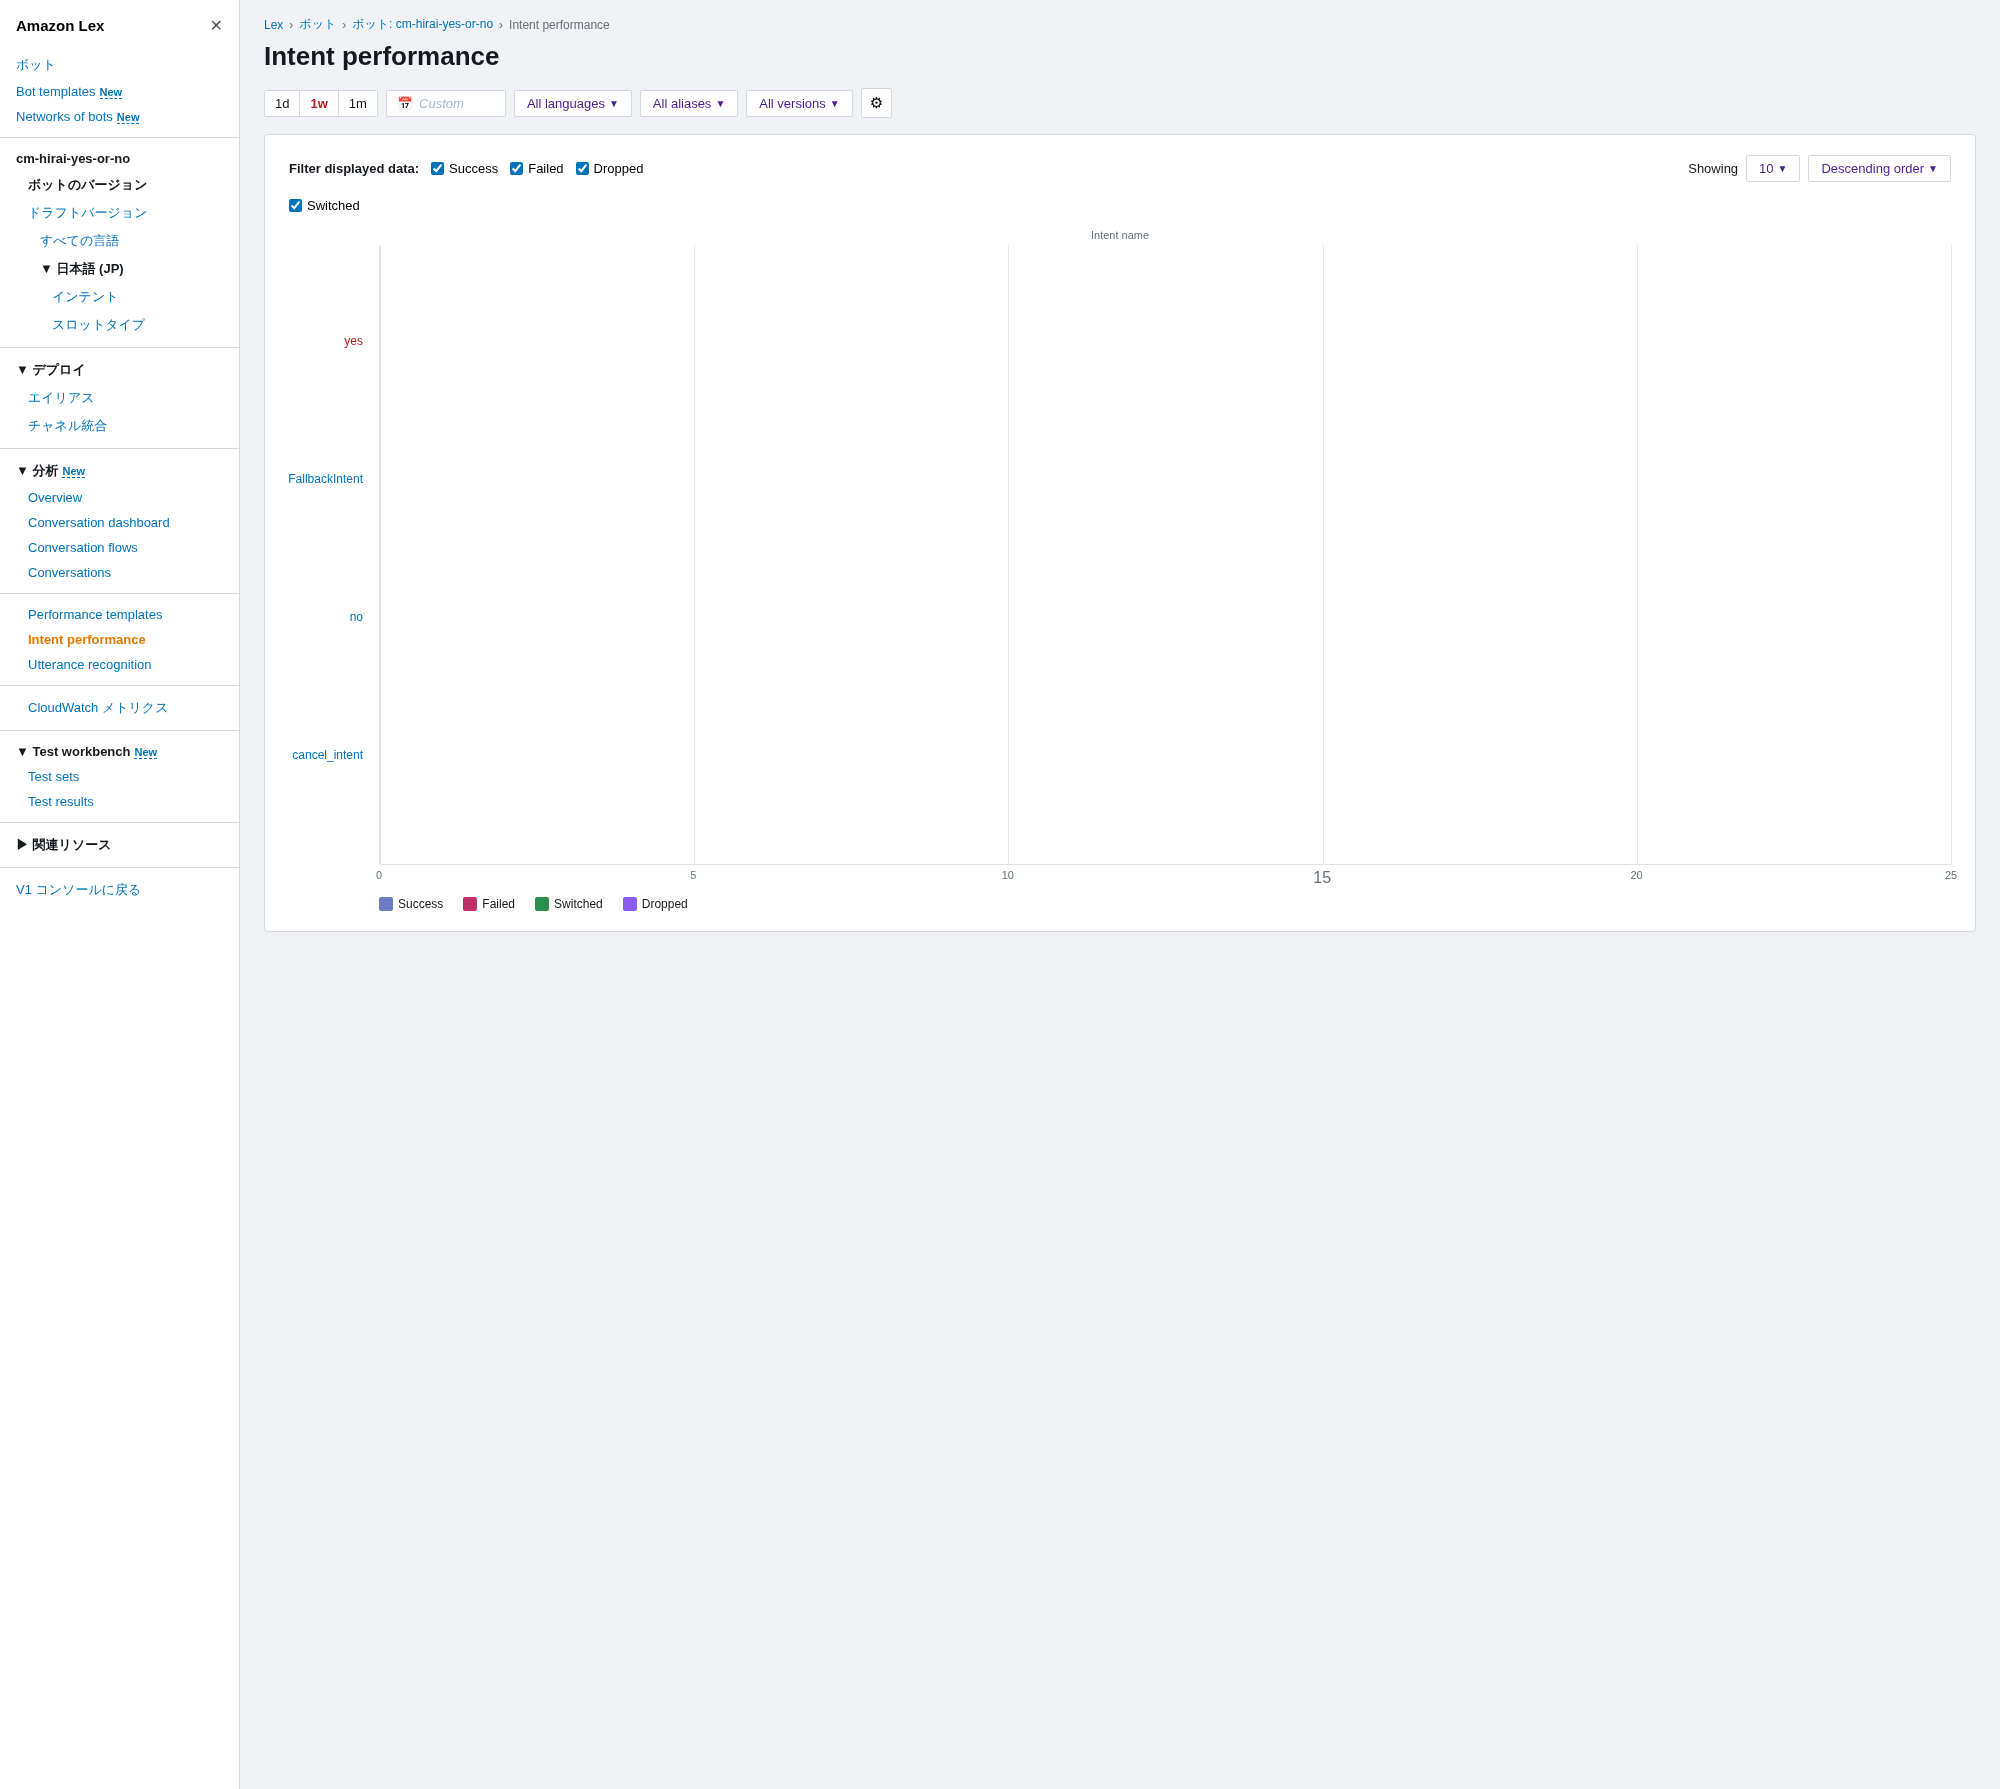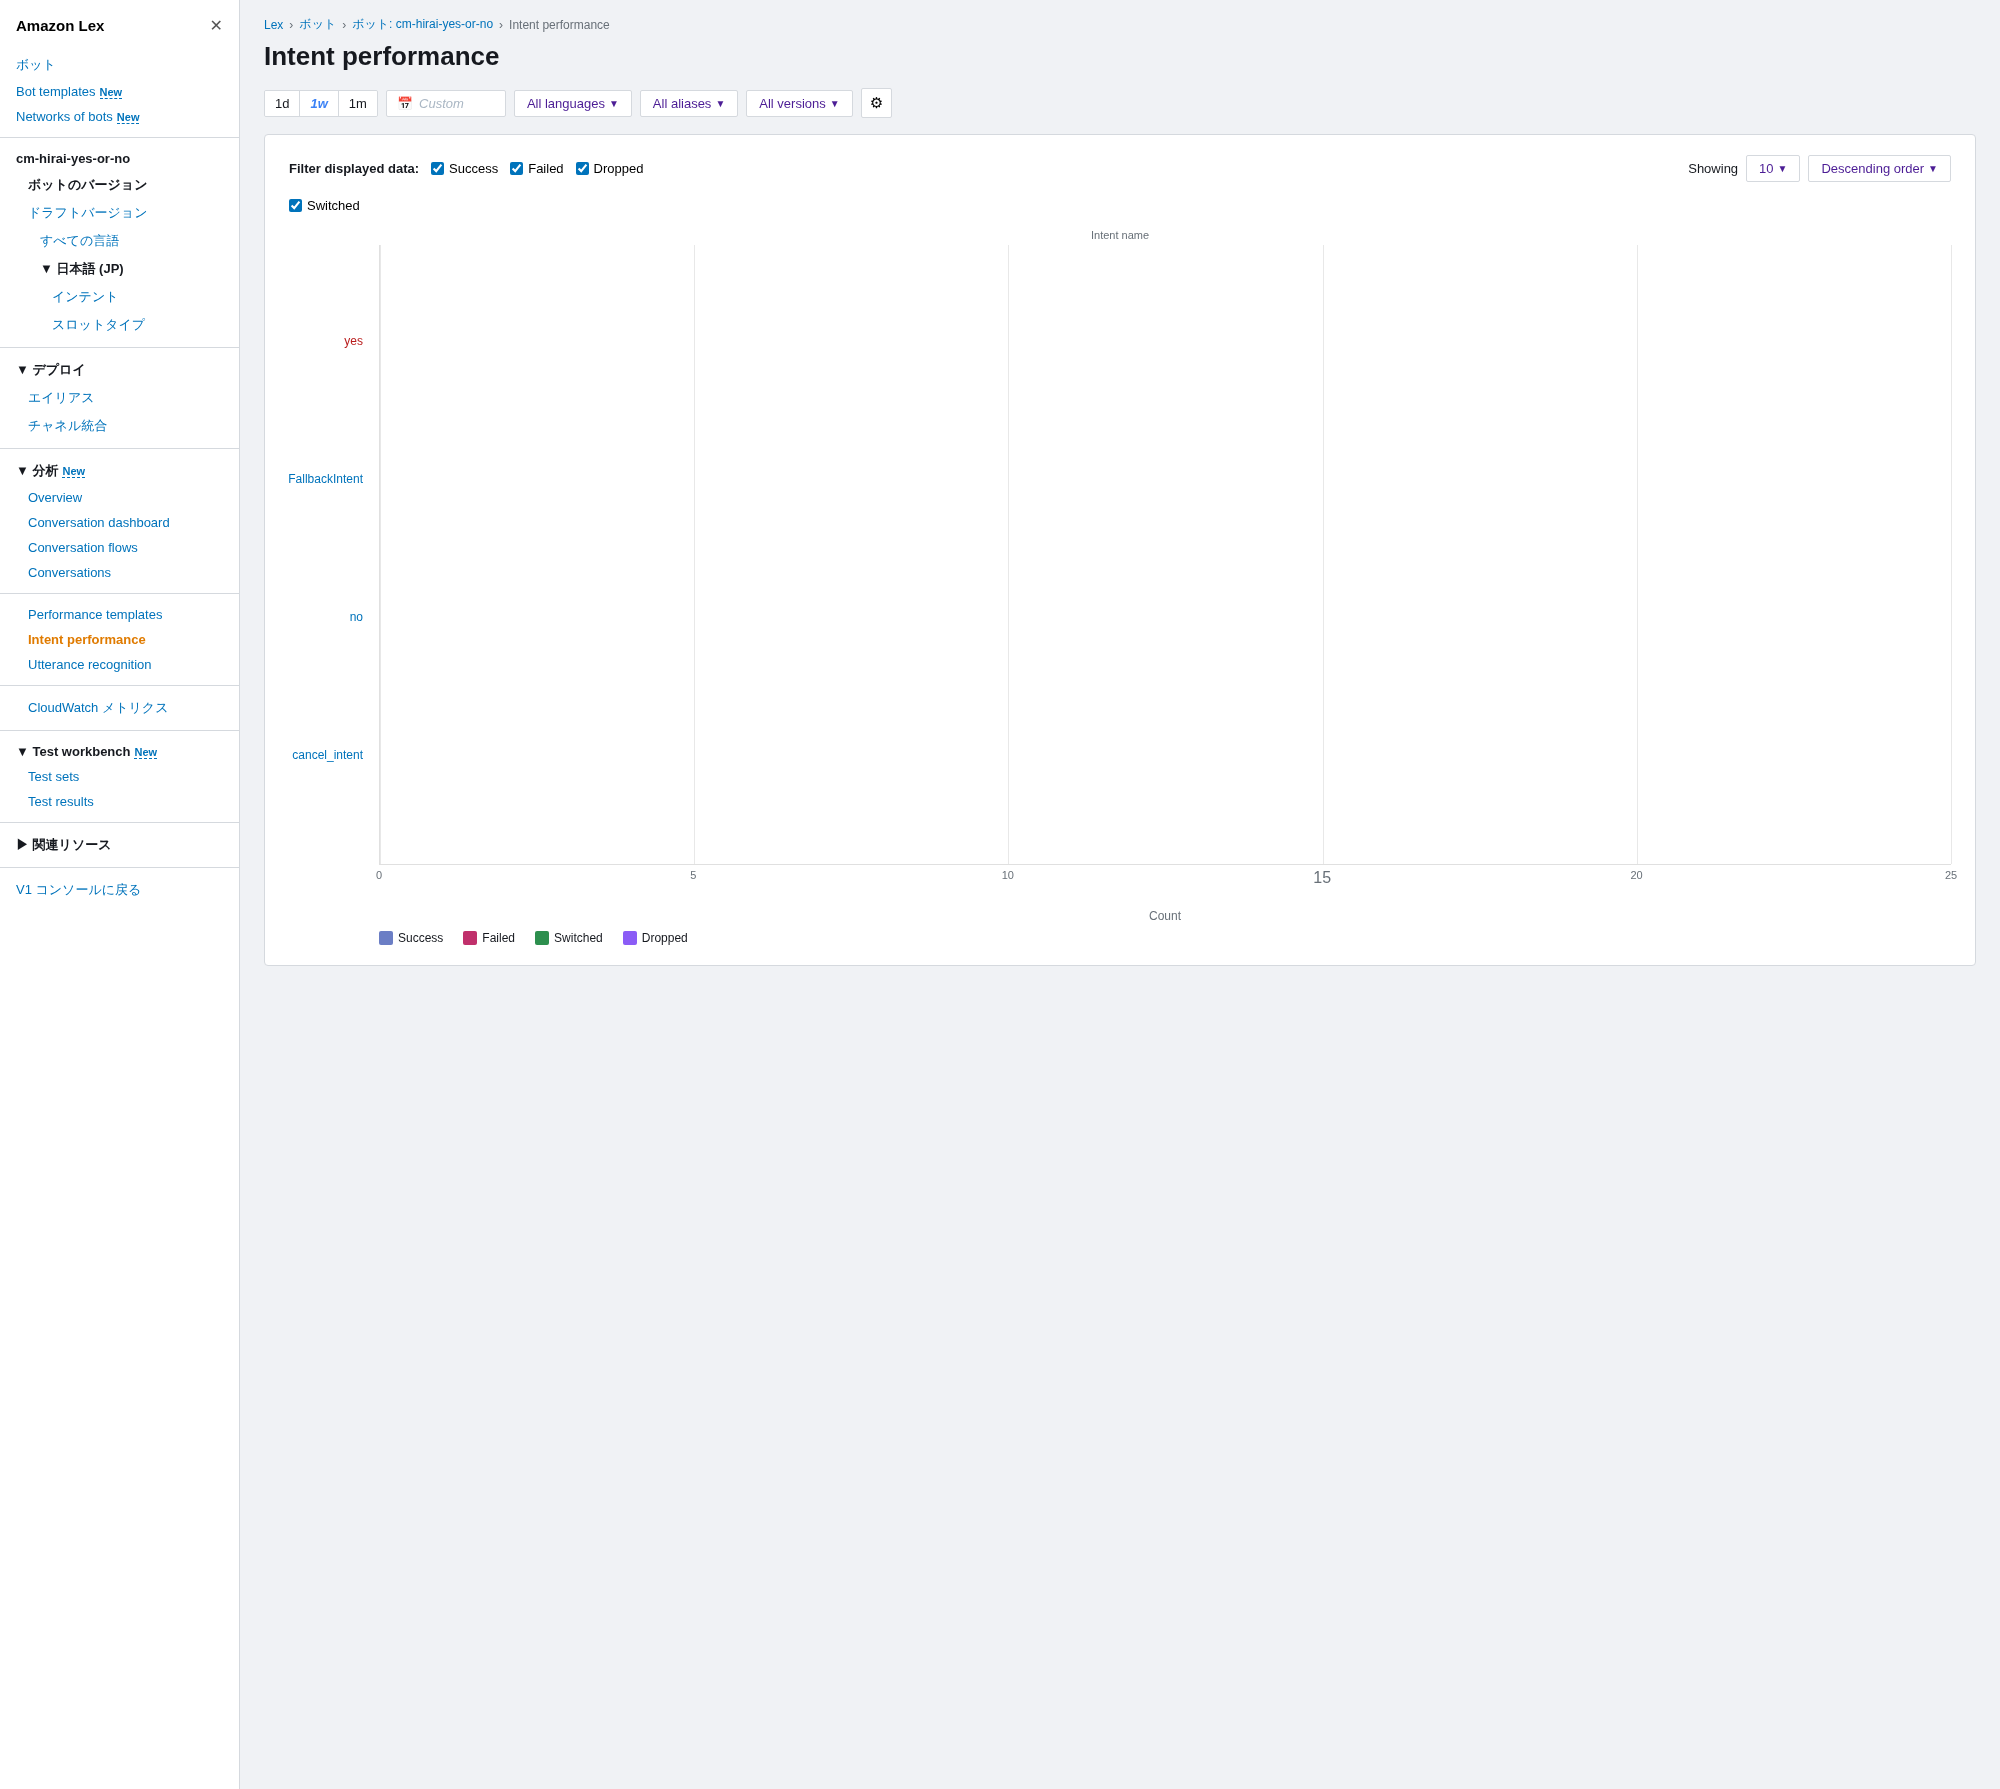--- a/index.html
+++ b/index.html
@@ -92,24 +92,23 @@
     .time-btn {
       border: 1px solid #d5d9de;
       background: #fff;
       padding: 5px 10px;
       cursor: pointer;
       font-size: 13px;
       color: #16191f;
       border-radius: 2px;
     }
     .time-btn.active {
-      color: #3b82f6;
+      color: #b91c1c;
       font-weight: 700;
       border: 1px solid #d5d9de;
-      font-style: italic;
     }
     .time-btn-group {
       display: flex;
       border: 1px solid #d5d9de;
       border-radius: 2px;
       overflow: hidden;
     }
     .time-btn-group .time-btn {
       border: none;
       border-right: 1px solid #d5d9de;
@@ -469,21 +468,20 @@
       </div>
 
       <div class="x-axis" id="x-axis" style="height:20px; position:relative; margin-left:90px;">
           <span class="x-tick" style="position: absolute; left: 0%; transform: translateX(-50%); font-size: 11px; color: rgb(104, 112, 120);">0</span>
           <span class="x-tick" style="position: absolute; left: 20%; transform: translateX(-50%); font-size: 11px; color: rgb(104, 112, 120);">5</span>
           <span class="x-tick" style="position: absolute; left: 40%; transform: translateX(-50%); font-size: 11px; color: rgb(104, 112, 120);">10</span>
           <span class="x-tick" style="position: absolute; left: 60%; transform: translateX(-50%); font-size: 16px; color: rgb(104, 112, 120);">15</span>
           <span class="x-tick" style="position: absolute; left: 80%; transform: translateX(-50%); font-size: 11px; color: rgb(104, 112, 120);">20</span>
           <span class="x-tick" style="position: absolute; left: 100%; transform: translateX(-50%); font-size: 11px; color: rgb(104, 112, 120);">25</span>
         </div>
-      <div class="x-axis-label">Count</div>
 
       <div class="legend" id="chart-legend">
           <div class="legend-item">
             <span class="legend-dot success" style="background: rgb(107, 126, 197);"></span>
             <span>Success</span>
           </div>
           <div class="legend-item">
             <span class="legend-dot failed" style="background: rgb(192, 48, 107);"></span>
             <span>Failed</span>
           </div>

